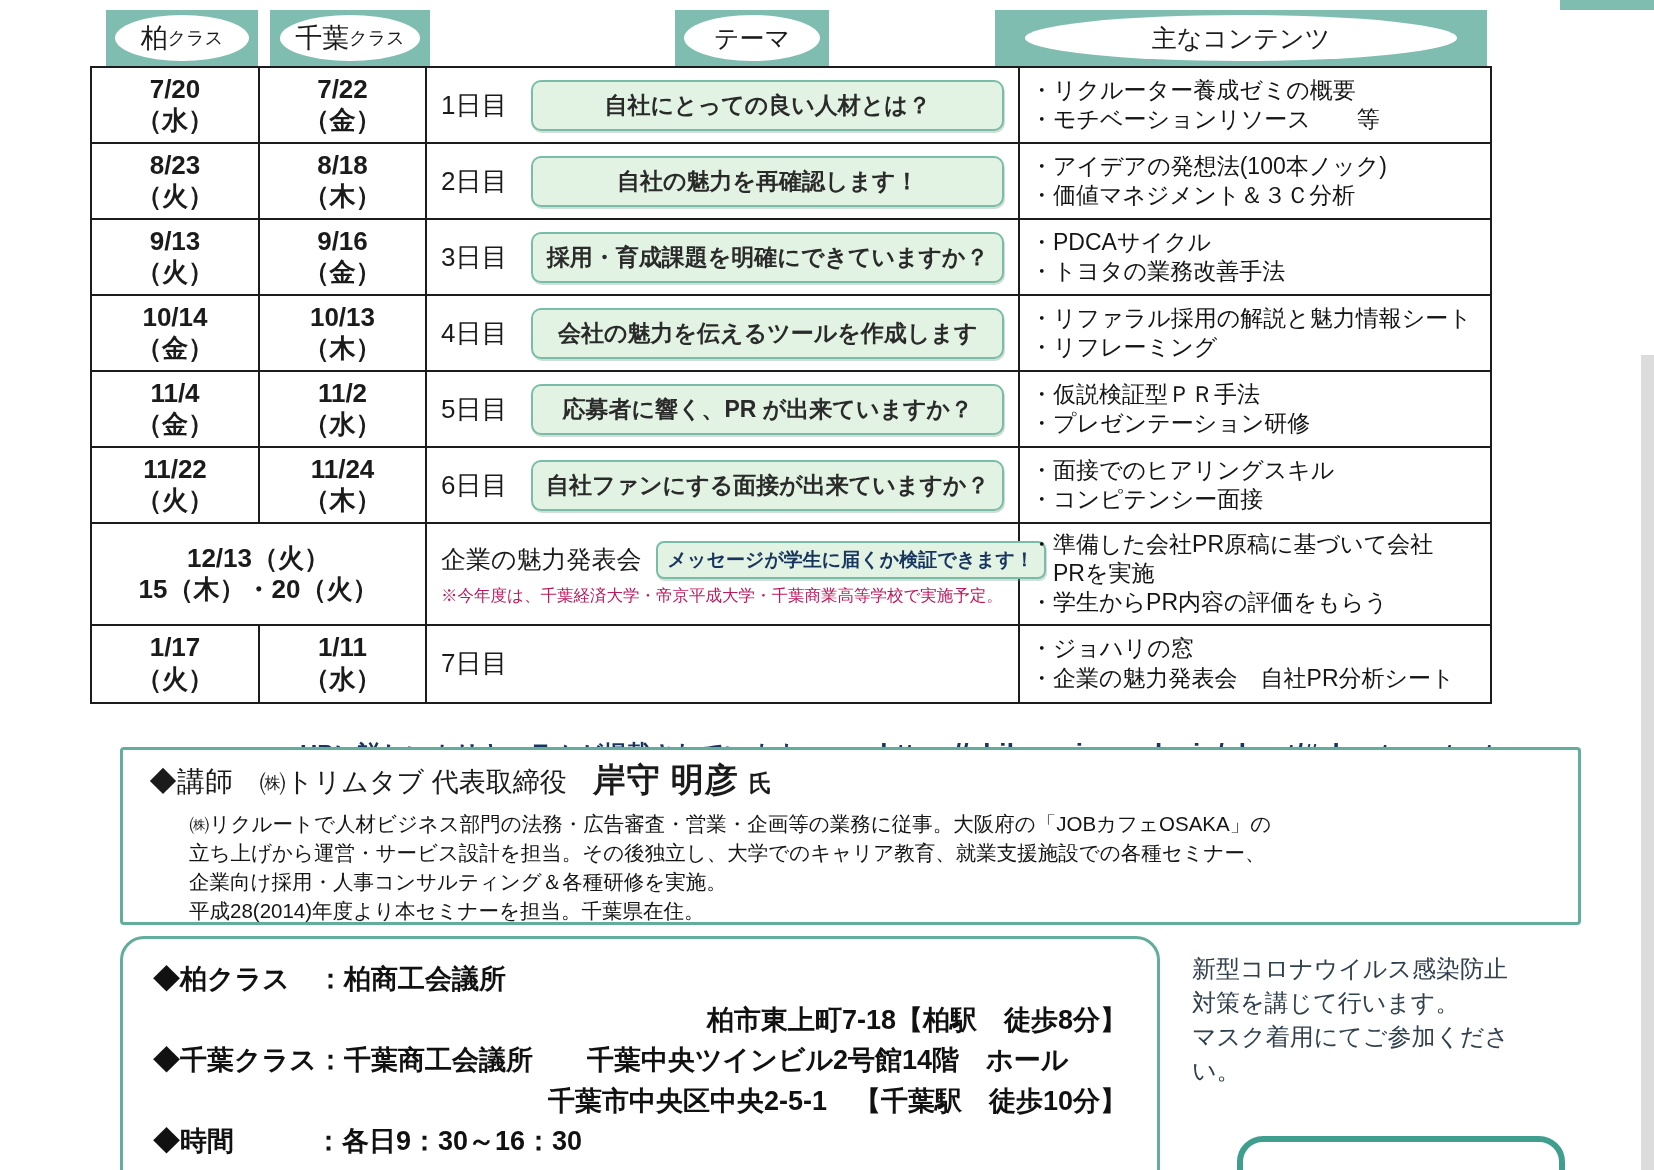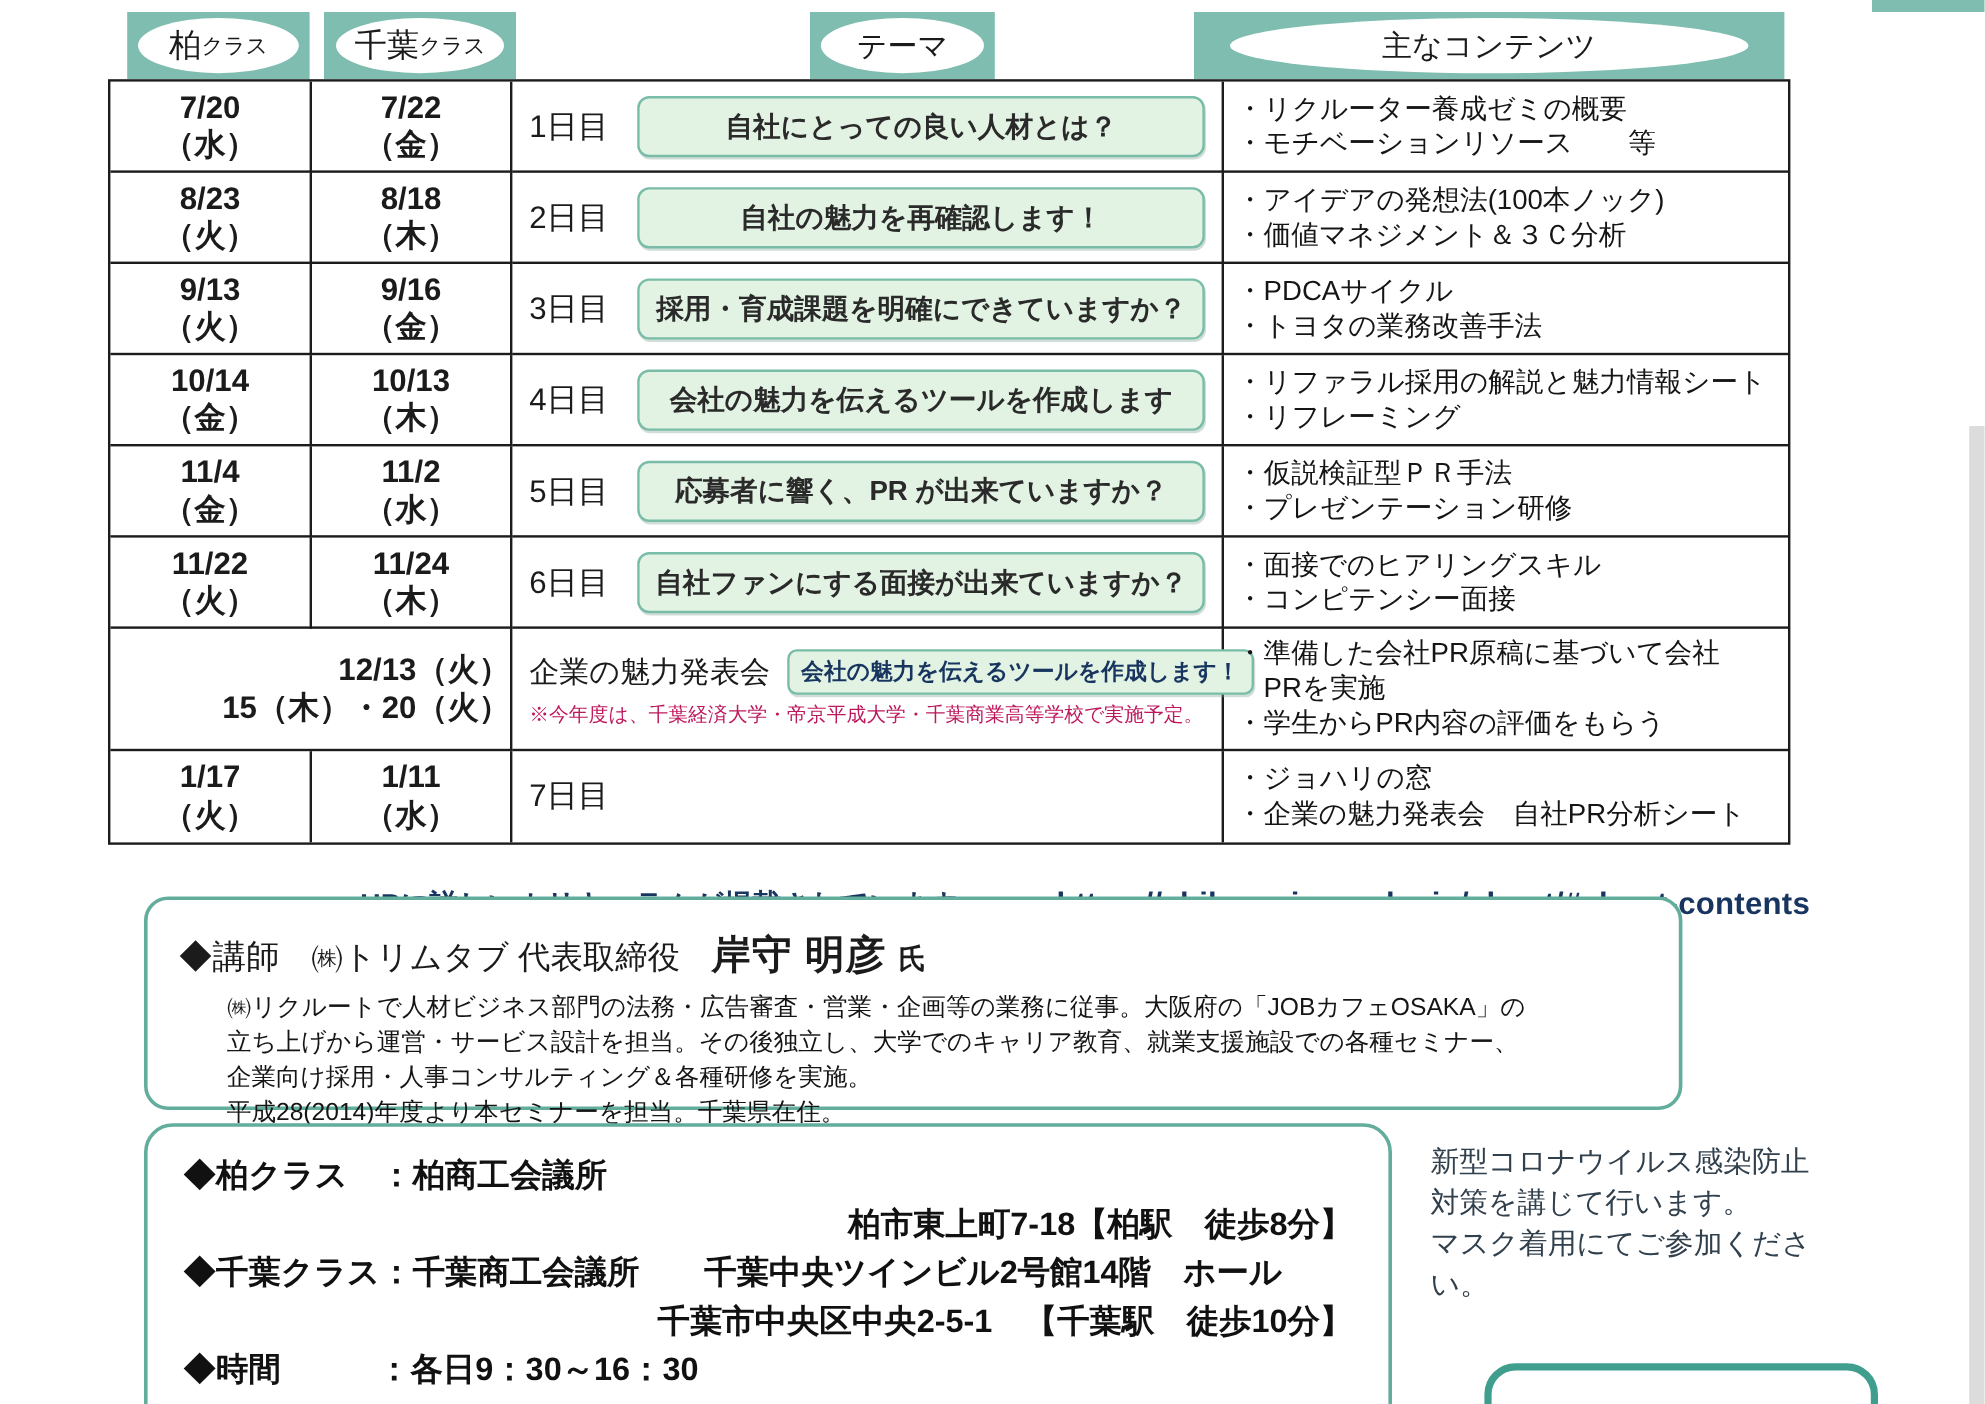--- a/index.html
+++ b/index.html
@@ -33,37 +33,37 @@
   .cell.last-row{border-bottom:none;}
   .date{flex-direction:column;align-items:center;justify-content:center;
         font-weight:bold;font-size:26px;line-height:1.2;text-align:center;}
   .themecell{align-items:center;padding:6px 14px 6px 14px;gap:24px;}
   .daylabel{font-size:26px;white-space:nowrap;}
   .pill{flex:1;background:#e2f2e3;border:2.5px solid #79bda8;border-radius:10px;
         padding:8px 10px;font-weight:bold;font-size:23px;color:#2a2a2a;
         text-align:center;box-shadow:1px 2px 0 rgba(120,160,140,.35);white-space:nowrap;}
   .contents{flex-direction:column;justify-content:center;
         padding:6px 10px;font-size:23px;line-height:1.27;color:#151515;}
-  .sp-date{grid-column:1 / 3;align-items:flex-end;}
+  .sp-date{grid-column:1 / 3;}
   .special-theme{flex-direction:column;align-items:flex-start;justify-content:center;gap:6px;}
   .sp-top{display:flex;align-items:center;gap:14px;}
   .sp-label{font-size:25px;white-space:nowrap;}
   .badge{background:#e2f2e3;border:2px solid #79bda8;border-radius:8px;
         padding:4px 10px;font-weight:bold;font-size:19px;color:#17355e;white-space:nowrap;
         box-shadow:1px 2px 0 rgba(120,160,140,.35);}
   .sp-note{font-size:16.5px;color:#be185d;}
   
   .hp-line{position:absolute;left:300px;top:738px;display:flex;align-items:baseline;gap:58px;
         font-weight:bold;color:#17355e;}
   .hp-text{font-size:24px;}
   .hp-url{font-size:26px;letter-spacing:0.2px;}
   
-  .lect-box{position:absolute;left:120px;top:747px;width:1282px;height:178px;
-        border:3px solid #62ad9c;border-radius:20px;background:#fff;
-        padding:24px 26px;box-sizing:border-box;}
+  .lect-box{position:absolute;left:120px;top:747px;width:1461px;height:178px;
+        border:3px solid #62ad9c;border-radius:4px;background:#fff;
+        padding:8px 26px;box-sizing:border-box;}
   .lect-head{display:flex;align-items:baseline;gap:26px;}
   .lect-prefix{font-size:28px;}
   .lect-company{font-size:27px;}
   .lect-name{font-size:33px;font-weight:bold;letter-spacing:1px;}
   .lect-suffix{font-size:23px;font-weight:bold;margin-left:-16px;}
   .lect-bio{margin:6px 0 0 40px;font-size:20.5px;line-height:1.42;color:#151515;}
   
   .venue-box{position:absolute;left:120px;top:936px;width:1040px;height:260px;
         border:3px solid #62ad9c;border-radius:24px;background:#fff;
         padding:20px 30px;box-sizing:border-box;font-weight:bold;
@@ -207,21 +207,21 @@
       <div>・コンピテンシー面接</div>
     </div>
 
     <div class="cell date sp-date">
       <div>12/13（火）</div>
       <div>15（木）・20（火）</div>
     </div>
     <div class="cell themecell special-theme">
       <div class="sp-top">
         <span class="sp-label">企業の魅力発表会</span>
-        <span class="badge">会社の魅力を伝えるツールを作成します！</span>
+        <span class="badge">メッセージが学生に届くか検証できます！</span>
       </div>
       <div class="sp-note">※今年度は、千葉経済大学・帝京平成大学・千葉商業高等学校で実施予定。</div>
     </div>
     <div class="cell contents last-col">
       <div>・準備した会社PR原稿に基づいて会社</div>
       <div>　PRを実施</div>
       <div>・学生からPR内容の評価をもらう</div>
     </div>
 
     <div class="cell date last-row">

